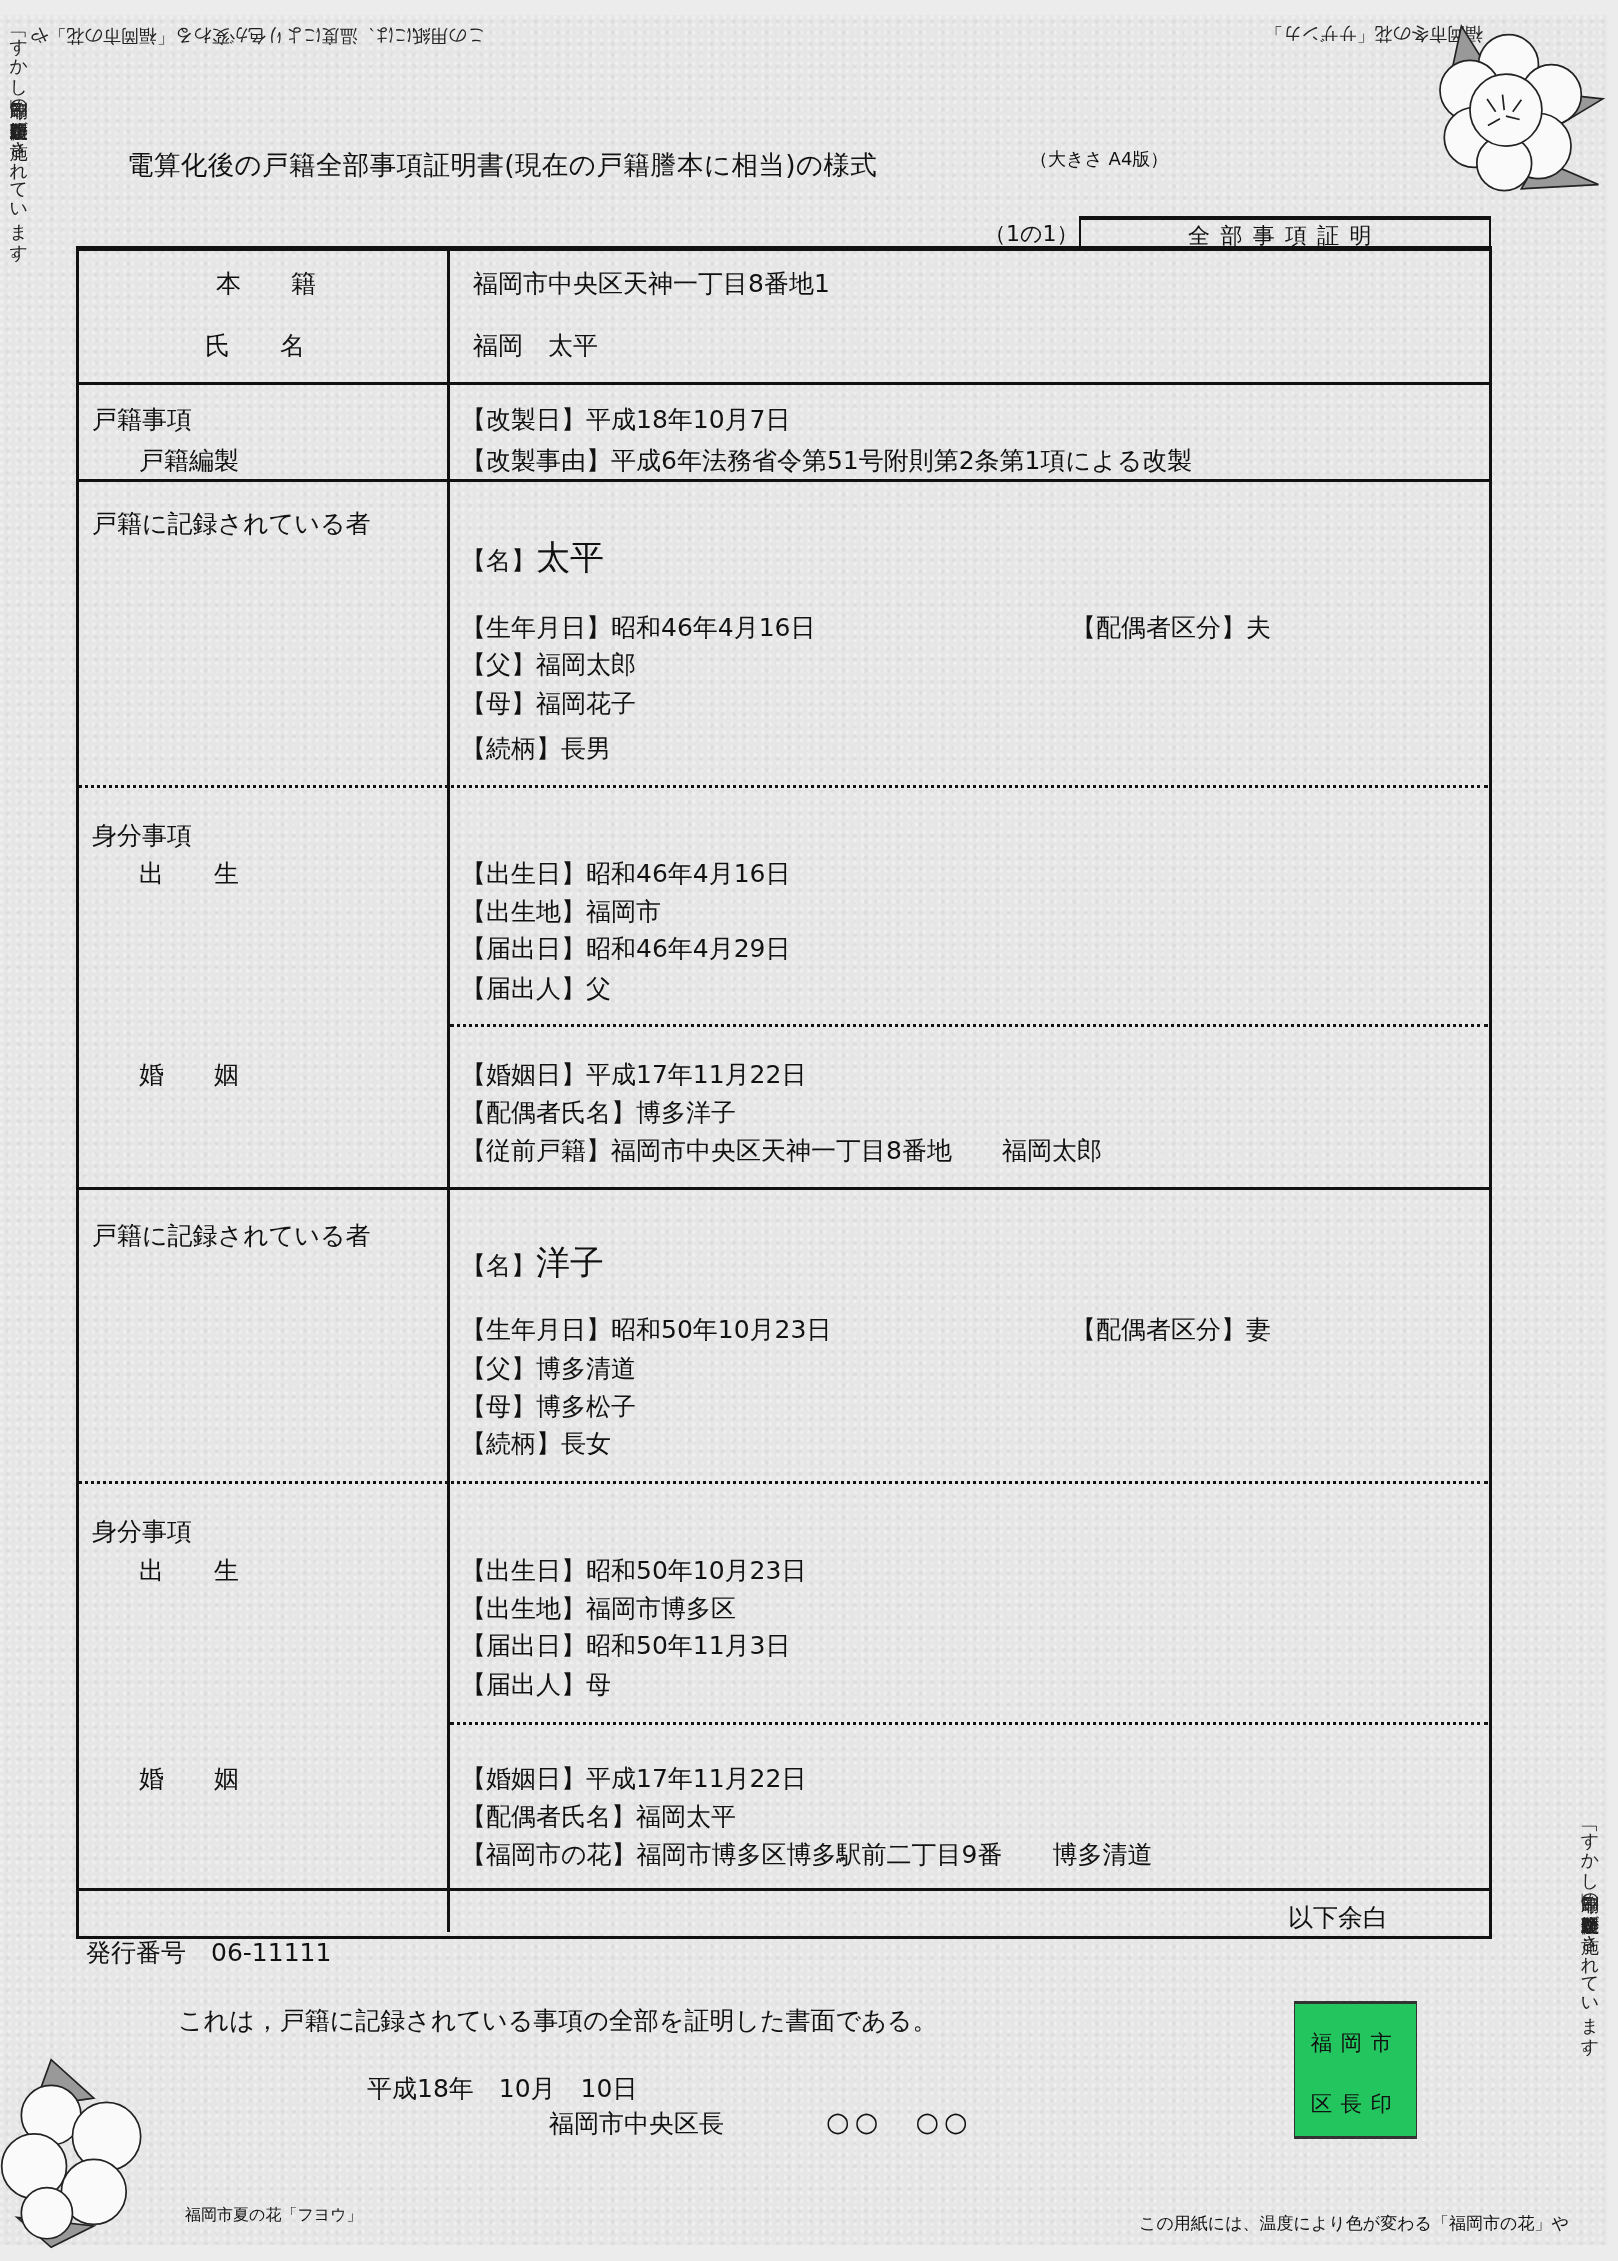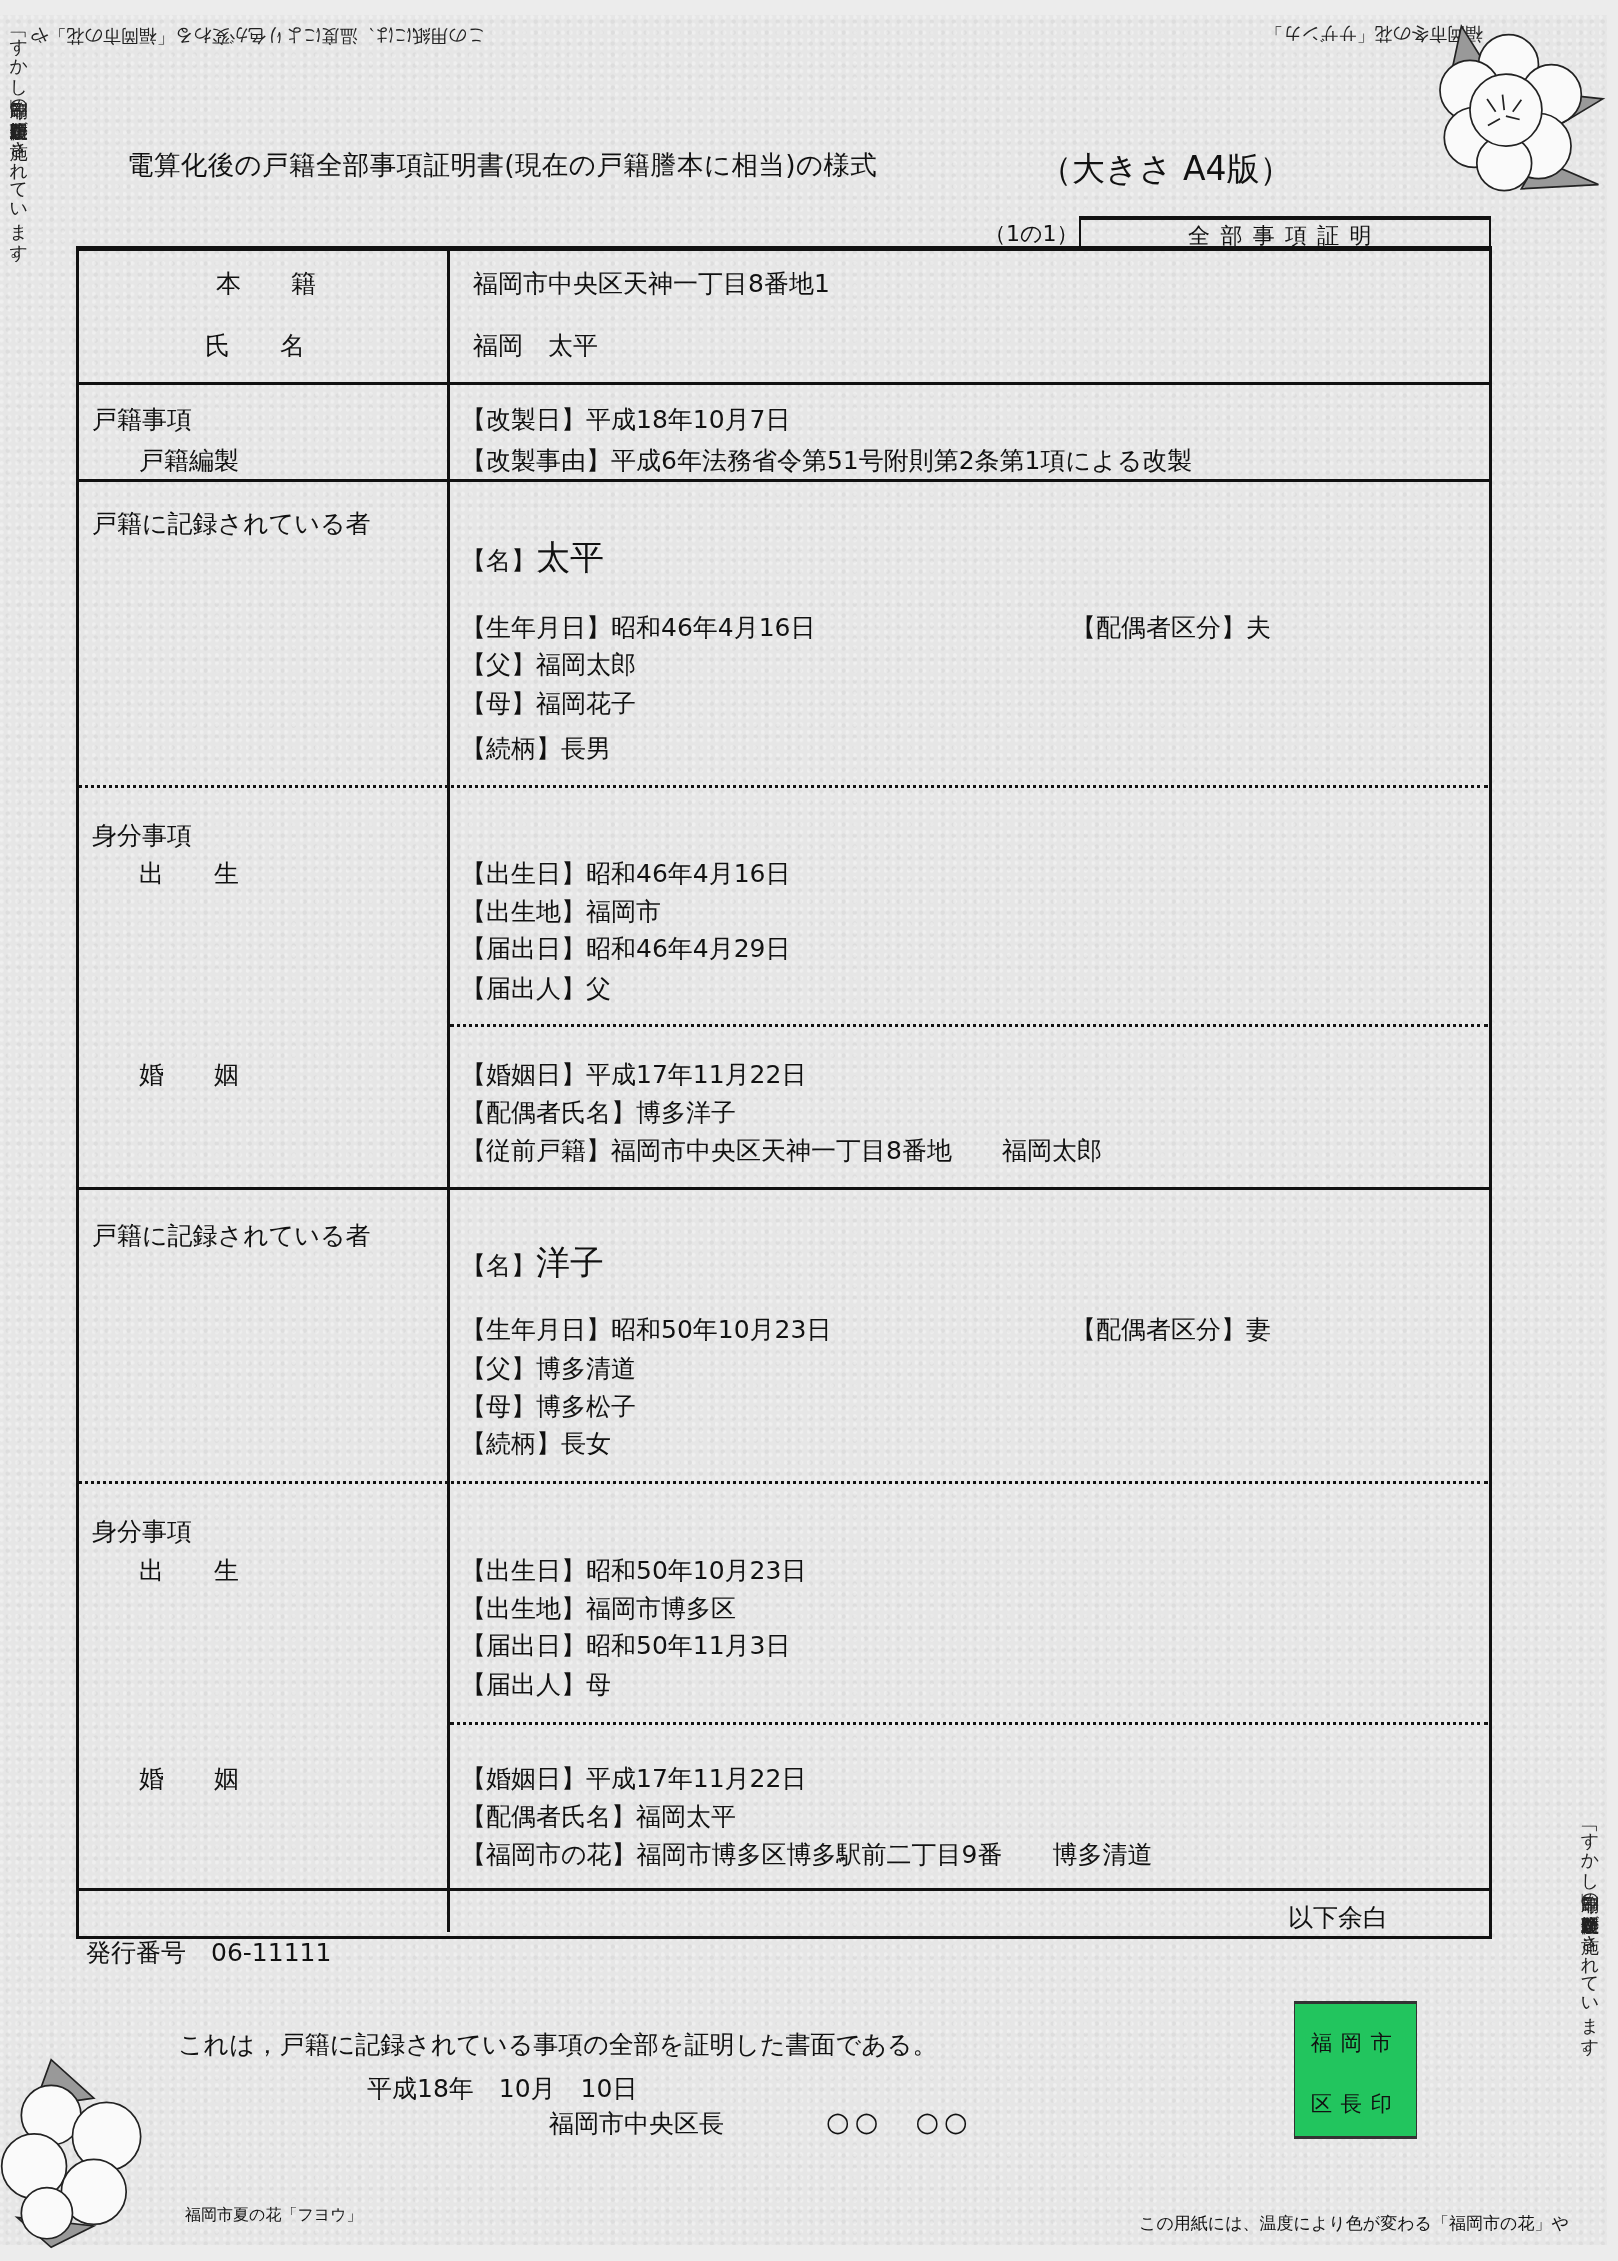--- a/index.html
+++ b/index.html
@@ -12,21 +12,21 @@
   .paper {
     position:absolute; left:0; top:15.4px; width:1607px; height:2230px;
     background:#e6e6e6;
     background-image:
       radial-gradient(circle at 20% 30%, rgba(255,255,255,0.35) 0 1.7px, transparent 2.6px),
       radial-gradient(circle at 70% 60%, rgba(0,0,0,0.04) 0 1.7px, transparent 2.6px);
     background-size:7.7px 7.7px, 11px 11px;
   }
   .abs { position:absolute; white-space:nowrap; }
   .title { left:127px; top:147px; font-size:26.5px; letter-spacing:0.4px; }
-  .title-size { left:1030px; top:147px; font-size:33px;margin-left:9px; }
+  .title-size { left:1030px; top:147px; font-size:18px; }
   .page-count { left:984px; top:219px; font-size:22px; }
   .cert-box {
     position:absolute; left:1079px; top:216px; width:408px; height:31px;
     border-top:4.3px solid #111; border-left:2.6px solid #111; border-right:2.6px solid #111;
     text-align:center; font-size:22px; letter-spacing:10.3px; line-height:31px;font-family:Liberation Serif, serif;
   }
   .table-frame {
     position:absolute; left:76px; top:246px; width:1410px; height:1685px;
     border:3.4px solid #111; border-top-width:5.1px;
   }
@@ -147,21 +147,21 @@
 <div class="abs val" style="left:461px; top:1668px;">【届出人】母</div>
 
 <div class="abs lbl" style="left:139px; top:1762px;">婚　　姻</div>
 <div class="abs val" style="left:461px; top:1762px;">【婚姻日】平成17年11月22日</div>
 <div class="abs val" style="left:461px; top:1800px;">【配偶者氏名】福岡太平</div>
 <div class="abs val" style="left:461px; top:1838px;">【福岡市の花】福岡市博多区博多駅前二丁目9番　　博多清道</div>
 
 <div class="abs val" style="left:1288px; top:1901px;">以下余白</div>
 
 <div class="abs val" style="left:86px; top:1936px;">発行番号　06-11111</div>
-<div class="abs val" style="left:178px; top:2004px;margin-top:24px;">これは，戸籍に記録されている事項の全部を証明した書面である。</div>
+<div class="abs val" style="left:178px; top:2004px;">これは，戸籍に記録されている事項の全部を証明した書面である。</div>
 <div class="abs val" style="left:367px; top:2072px;">平成18年　10月　10日</div>
 <div class="abs val" style="left:549px; top:2107px;">福岡市中央区長</div>
 <div class="abs val" style="left:826px; top:2104px; font-size:27px; letter-spacing:5.1px;">○○　○○</div>
 
 <div class="seal">
   <span style="top:24px;">福岡市</span>
   <span style="top:85px;">区長印</span>
 </div>
 
 <svg class="flower" style="left:0px; top:2055px;" width="162" height="197" viewBox="0 0 190 230">

